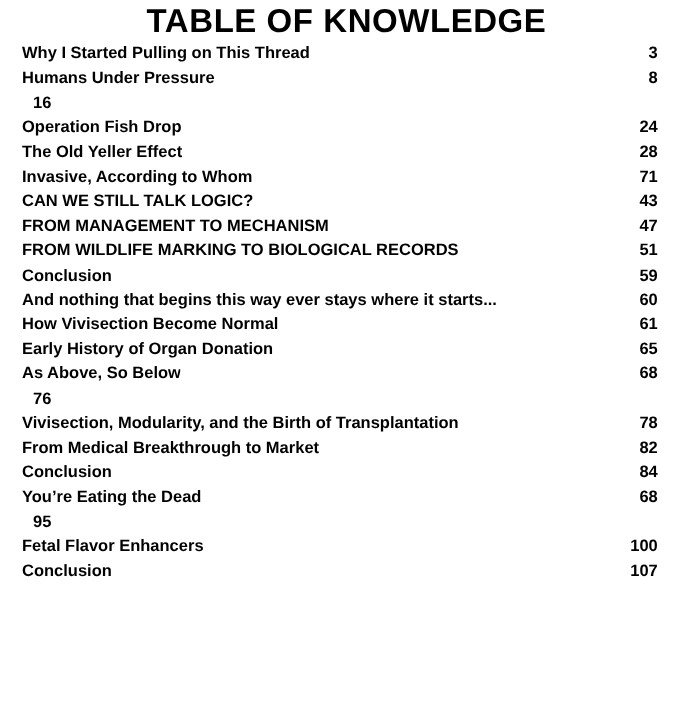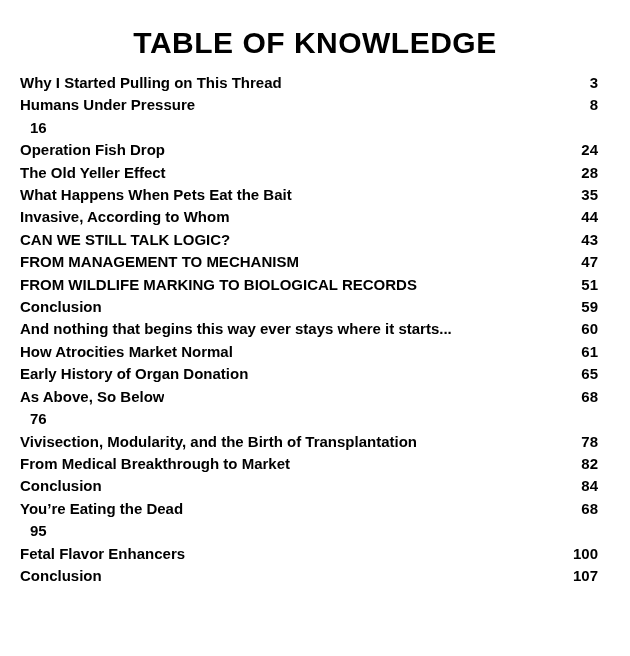--- a/index.html
+++ b/index.html
@@ -15,30 +15,29 @@
     color: #000000;
   }
   .page {
     width: 630px;
     height: 656px;
     background: #ffffff;
     box-sizing: border-box;
   }
   .title {
     margin: 0;
-    padding-top: 25px;
+    padding-top: 2px;
     font-size: 30px;
     line-height: 36px;
     font-weight: 700;
     text-align: center;
     letter-spacing: 0.5px;
     color: #000000;
   }
   .toc {
-    margin-top: 11px;
     padding: 0 32px 0 20px;
   }
   .toc-row {
     display: flex;
     justify-content: space-between;
     align-items: baseline;
     font-size: 15px;
     font-weight: 700;
     line-height: 22.4px;
     white-space: nowrap;
@@ -73,26 +72,22 @@
   </div>
       <div class="toc-row">
     <span class="label">Operation Fish Drop</span>
     <span class="pagenum">24</span>
   </div>
       <div class="toc-row">
     <span class="label">The Old Yeller Effect</span>
     <span class="pagenum">28</span>
   </div>
       <div class="toc-row">
-    <span class="label">What Happens When Pets Eat the Bait</span>
-    <span class="pagenum">35</span>
-  </div>
-      <div class="toc-row">
     <span class="label">Invasive, According to Whom</span>
-    <span class="pagenum">44</span>
+    <span class="pagenum">71</span>
   </div>
       <div class="toc-row">
     <span class="label">CAN WE STILL TALK LOGIC?</span>
     <span class="pagenum">43</span>
   </div>
       <div class="toc-row">
     <span class="label">FROM MANAGEMENT TO MECHANISM</span>
     <span class="pagenum">47</span>
   </div>
       <div class="toc-row">
@@ -101,21 +96,21 @@
   </div>
       <div class="toc-row">
     <span class="label">Conclusion</span>
     <span class="pagenum">59</span>
   </div>
       <div class="toc-row">
     <span class="label">And nothing that begins this way ever stays where it starts...</span>
     <span class="pagenum">60</span>
   </div>
       <div class="toc-row">
-    <span class="label">How Atrocities Market Normal</span>
+    <span class="label">How Vivisection Become Normal</span>
     <span class="pagenum">61</span>
   </div>
       <div class="toc-row">
     <span class="label">Early History of Organ Donation</span>
     <span class="pagenum">65</span>
   </div>
       <div class="toc-row">
     <span class="label">As Above, So Below</span>
     <span class="pagenum">68</span>
   </div>

